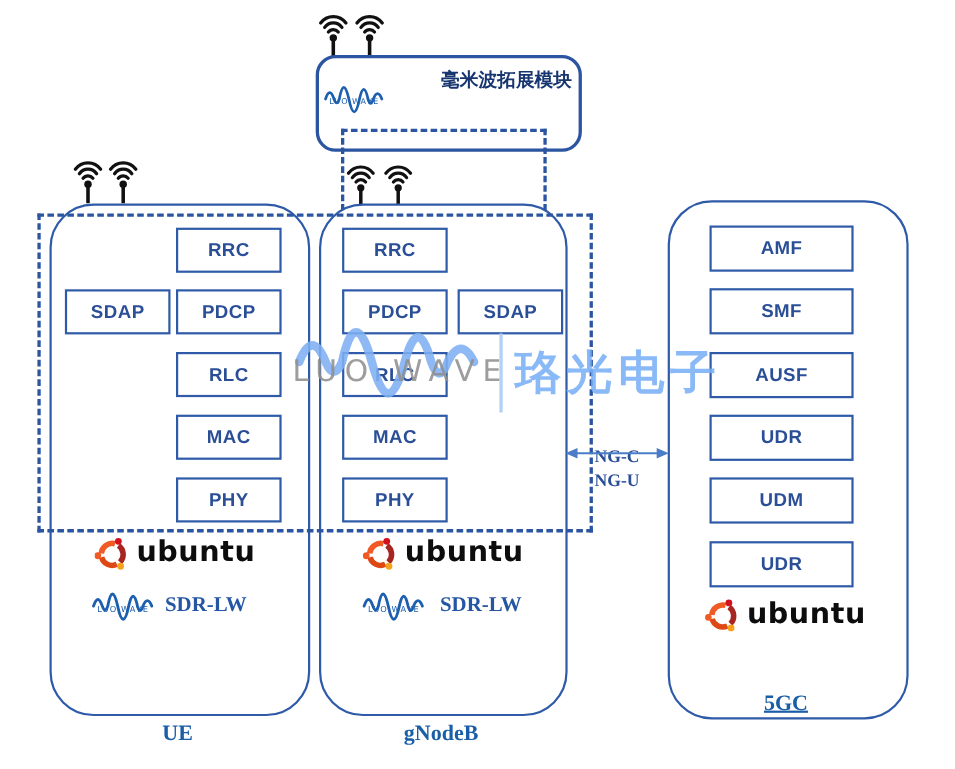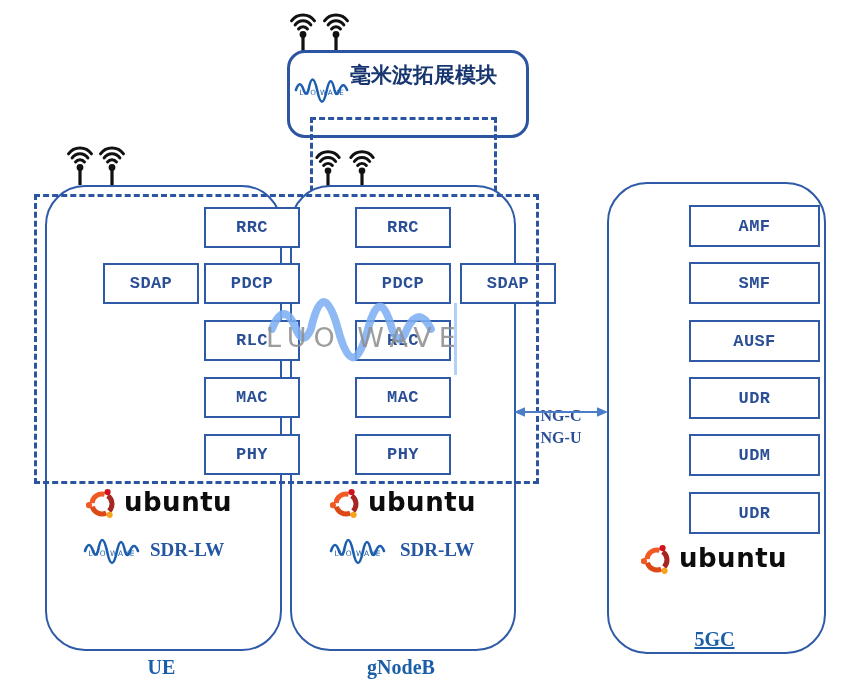--- a/index.html
+++ b/index.html
@@ -9,25 +9,25 @@
   
   .device-box{position:absolute;border:2.5px solid #2e5aa8;border-radius:40px;background:#ffffff;}
   .mmw-box{position:absolute;border:3px solid #2b55a0;border-radius:18px;background:#ffffff;}
   
   .dashed-rect{position:absolute;border:3px dashed #2b55a0;background:transparent;}
   .dashed-link{position:absolute;border:3px dashed #2b55a0;border-bottom:none;background:transparent;}
   
   .cell{position:absolute;border:2px solid #2e5aa8;background:#ffffff;
         display:flex;align-items:center;justify-content:center;
         font-weight:bold;color:#2b4f96;font-size:17px;letter-spacing:.4px;
-        font-family:Liberation Mono, monospace;margin-left:44px;}
+        font-family:Liberation Sans, sans-serif;}
   .cell-ue,.cell-gnb{width:92px;height:37px;}
   .cell-core{width:127px;height:38px;}
   
-  .mmw-title{position:absolute;text-align:left;font-weight:bold;color:#17356f;font-size:21px;
+  .mmw-title{position:absolute;text-align:right;font-weight:bold;color:#17356f;font-size:17px;
              font-family:"Liberation Serif","DejaVu Sans",serif;}
   .bottom-label{position:absolute;text-align:center;font-weight:bold;color:#1a5ea8;font-size:20px;
                 font-family:"Liberation Serif",serif;}
   .ng-label{position:absolute;text-align:center;font-weight:bold;color:#2b4f96;font-size:16px;
             font-family:"Liberation Serif",serif;}
   .ubuntu-text{position:absolute;font-family:"DejaVu Sans",sans-serif;font-weight:bold;
                color:#0d0d0d;font-size:26px;letter-spacing:.5px;line-height:32px;}
   .sdr-text{position:absolute;font-family:"Liberation Serif",serif;font-weight:bold;
             color:#2456a4;font-size:19px;text-align:right;}
   
@@ -227,14 +227,15 @@
 
   <div class="bottom-label" style="left:45px;top:656px;width:233px;">UE</div>
   <div class="bottom-label" style="left:290px;top:656px;width:222px;">gNodeB</div>
   <div class="bottom-label" style="left:607px;top:628px;width:215px;text-decoration:underline;">5GC</div>
 
   <svg class="abs wm" style="left:262px;top:266px" width="182" height="132" viewBox="0 0 60 44">
     <path d="M3 21 Q7 11 11 21 Q13.5 27 16 21 Q20 3 25 21 Q30 40 35 21 Q39 6 43 21 Q45.5 28 48 21 Q52 13 56 21" stroke="#7fb0f3" stroke-width="2.6" fill="none" stroke-linecap="round"></path>
   </svg>
   <div class="wm-latin wm" style="left:266px;top:322px;">LUO WAVE</div>
   <div class="wm-bar wm" style="left:454px;top:303px;"></div>
+  <div class="wm-cjk wm" style="left:468px;top:311px;">珞光电子</div>
 
 </div>
 
 </body></html>

